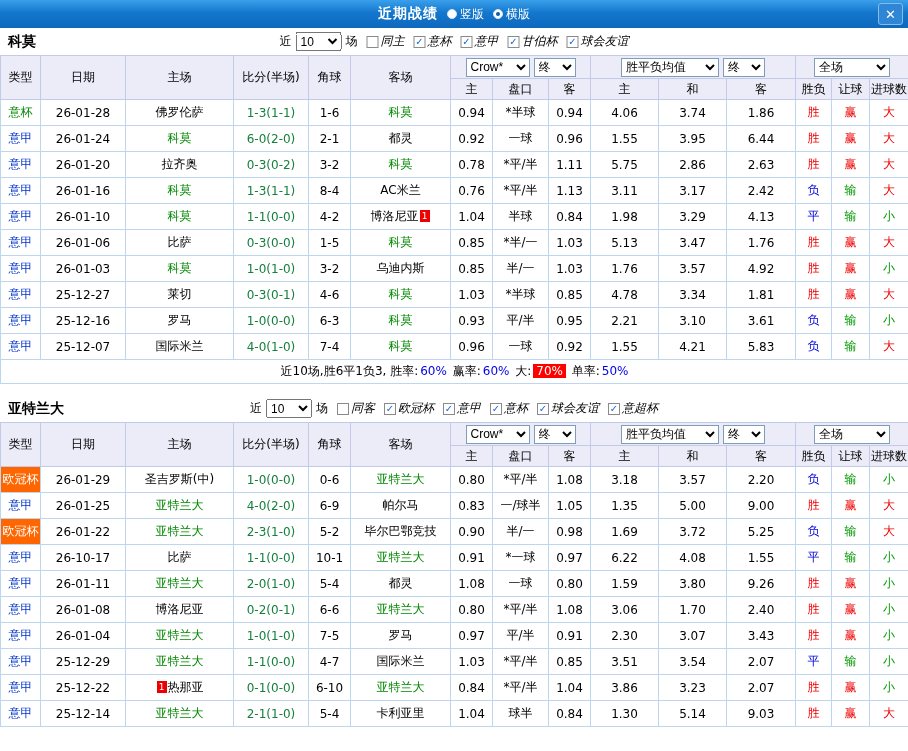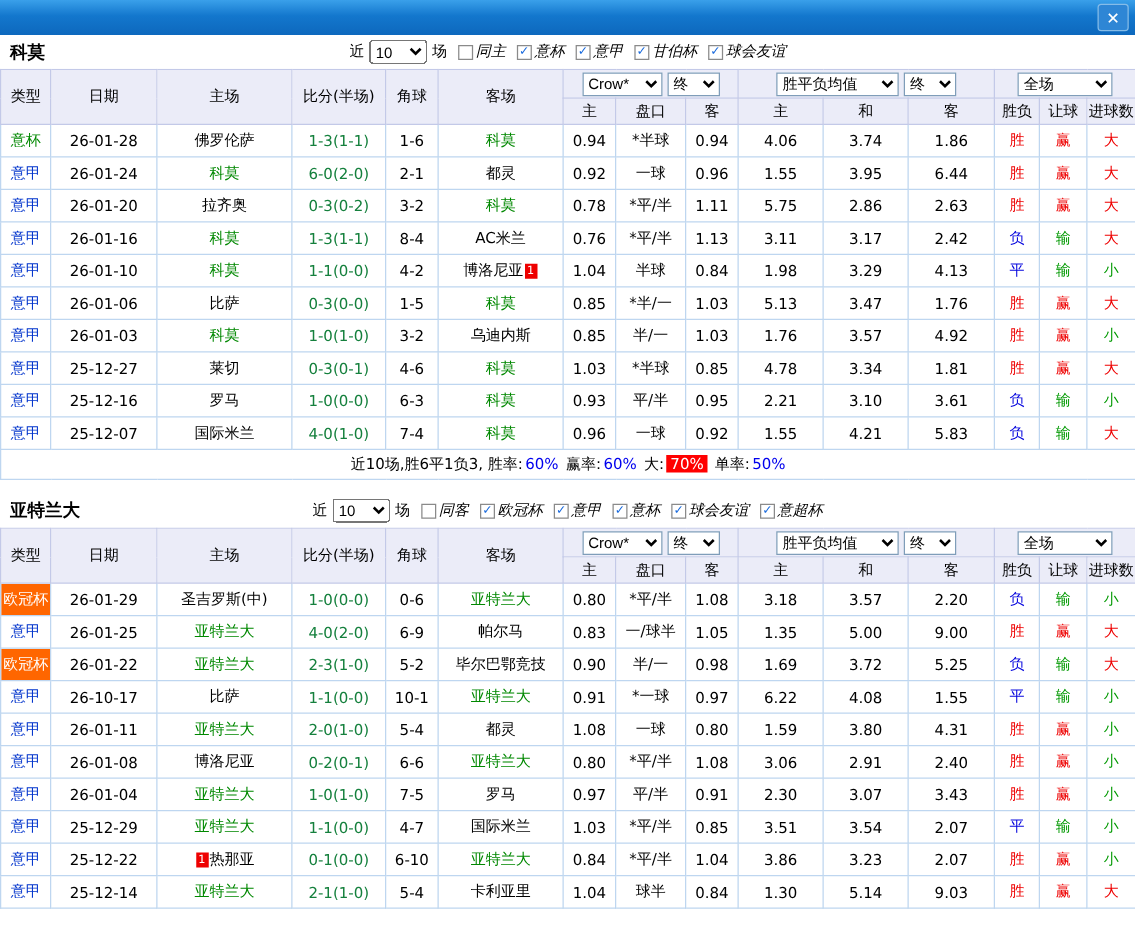--- a/index.html
+++ b/index.html
@@ -65,20 +65,31 @@
   .sel-avg{ width:98px; }
   .sel-scope{ width:76px; }
   .summary-row td{ height:24px; background:#fff; }
   .summary-row span{ margin:4px 1px; }
   .chip{ padding:0 3px; }
 </style>
 </head>
 <body>
 
 <header class="titlebar">
+  <div class="title-group">
+    <span class="win-title">近期战绩</span>
+    <label class="radio-opt">
+      <span class="radio-dot"></span>
+      <span>竖版</span>
+    </label>
+    <label class="radio-opt selected">
+      <span class="radio-dot"></span>
+      <span>横版</span>
+    </label>
+  </div>
   <button class="close-btn">✕</button>
 </header>
 
 <main>
     <section class="team-section">
       <div class="filter-bar">
         <span class="team-name">科莫</span>
         <div class="filter-controls">
           <span>近</span>
           <select class="num-select"><option>10</option></select>
@@ -475,37 +486,37 @@
             <td class="date-cell">26-01-11</td>
             <td class="team-cell"><span class="focus-team">亚特兰大</span></td>
             <td class="score-cell">2-0(1-0)</td>
             <td class="corner-cell">5-4</td>
             <td class="team-cell"><span class="opp-team">都灵</span></td>
             <td class="odds-cell">1.08</td>
             <td class="odds-cell">一球</td>
             <td class="odds-cell">0.80</td>
             <td class="odds-cell">1.59</td>
             <td class="odds-cell">3.80</td>
-            <td class="odds-cell">4.31</td>
+            <td class="odds-cell">9.26</td>
             <td class="result-cell" style="color: rgb(238, 0, 0);">胜</td>
             <td class="result-cell" style="color: rgb(238, 0, 0);">赢</td>
             <td class="result-cell" style="color: rgb(0, 153, 0);">小</td>
           </tr>
           <tr>
             <td class="league-cell" style="color: rgb(0, 51, 204);">意甲</td>
             <td class="date-cell">26-01-08</td>
             <td class="team-cell"><span class="opp-team">博洛尼亚</span></td>
             <td class="score-cell">0-2(0-1)</td>
             <td class="corner-cell">6-6</td>
             <td class="team-cell"><span class="focus-team">亚特兰大</span></td>
             <td class="odds-cell">0.80</td>
             <td class="odds-cell">*平/半</td>
             <td class="odds-cell">1.08</td>
             <td class="odds-cell">3.06</td>
-            <td class="odds-cell">2.91</td>
+            <td class="odds-cell">1.70</td>
             <td class="odds-cell">2.40</td>
             <td class="result-cell" style="color: rgb(238, 0, 0);">胜</td>
             <td class="result-cell" style="color: rgb(238, 0, 0);">赢</td>
             <td class="result-cell" style="color: rgb(0, 153, 0);">小</td>
           </tr>
           <tr>
             <td class="league-cell" style="color: rgb(0, 51, 204);">意甲</td>
             <td class="date-cell">26-01-04</td>
             <td class="team-cell"><span class="focus-team">亚特兰大</span></td>
             <td class="score-cell">1-0(1-0)</td>

